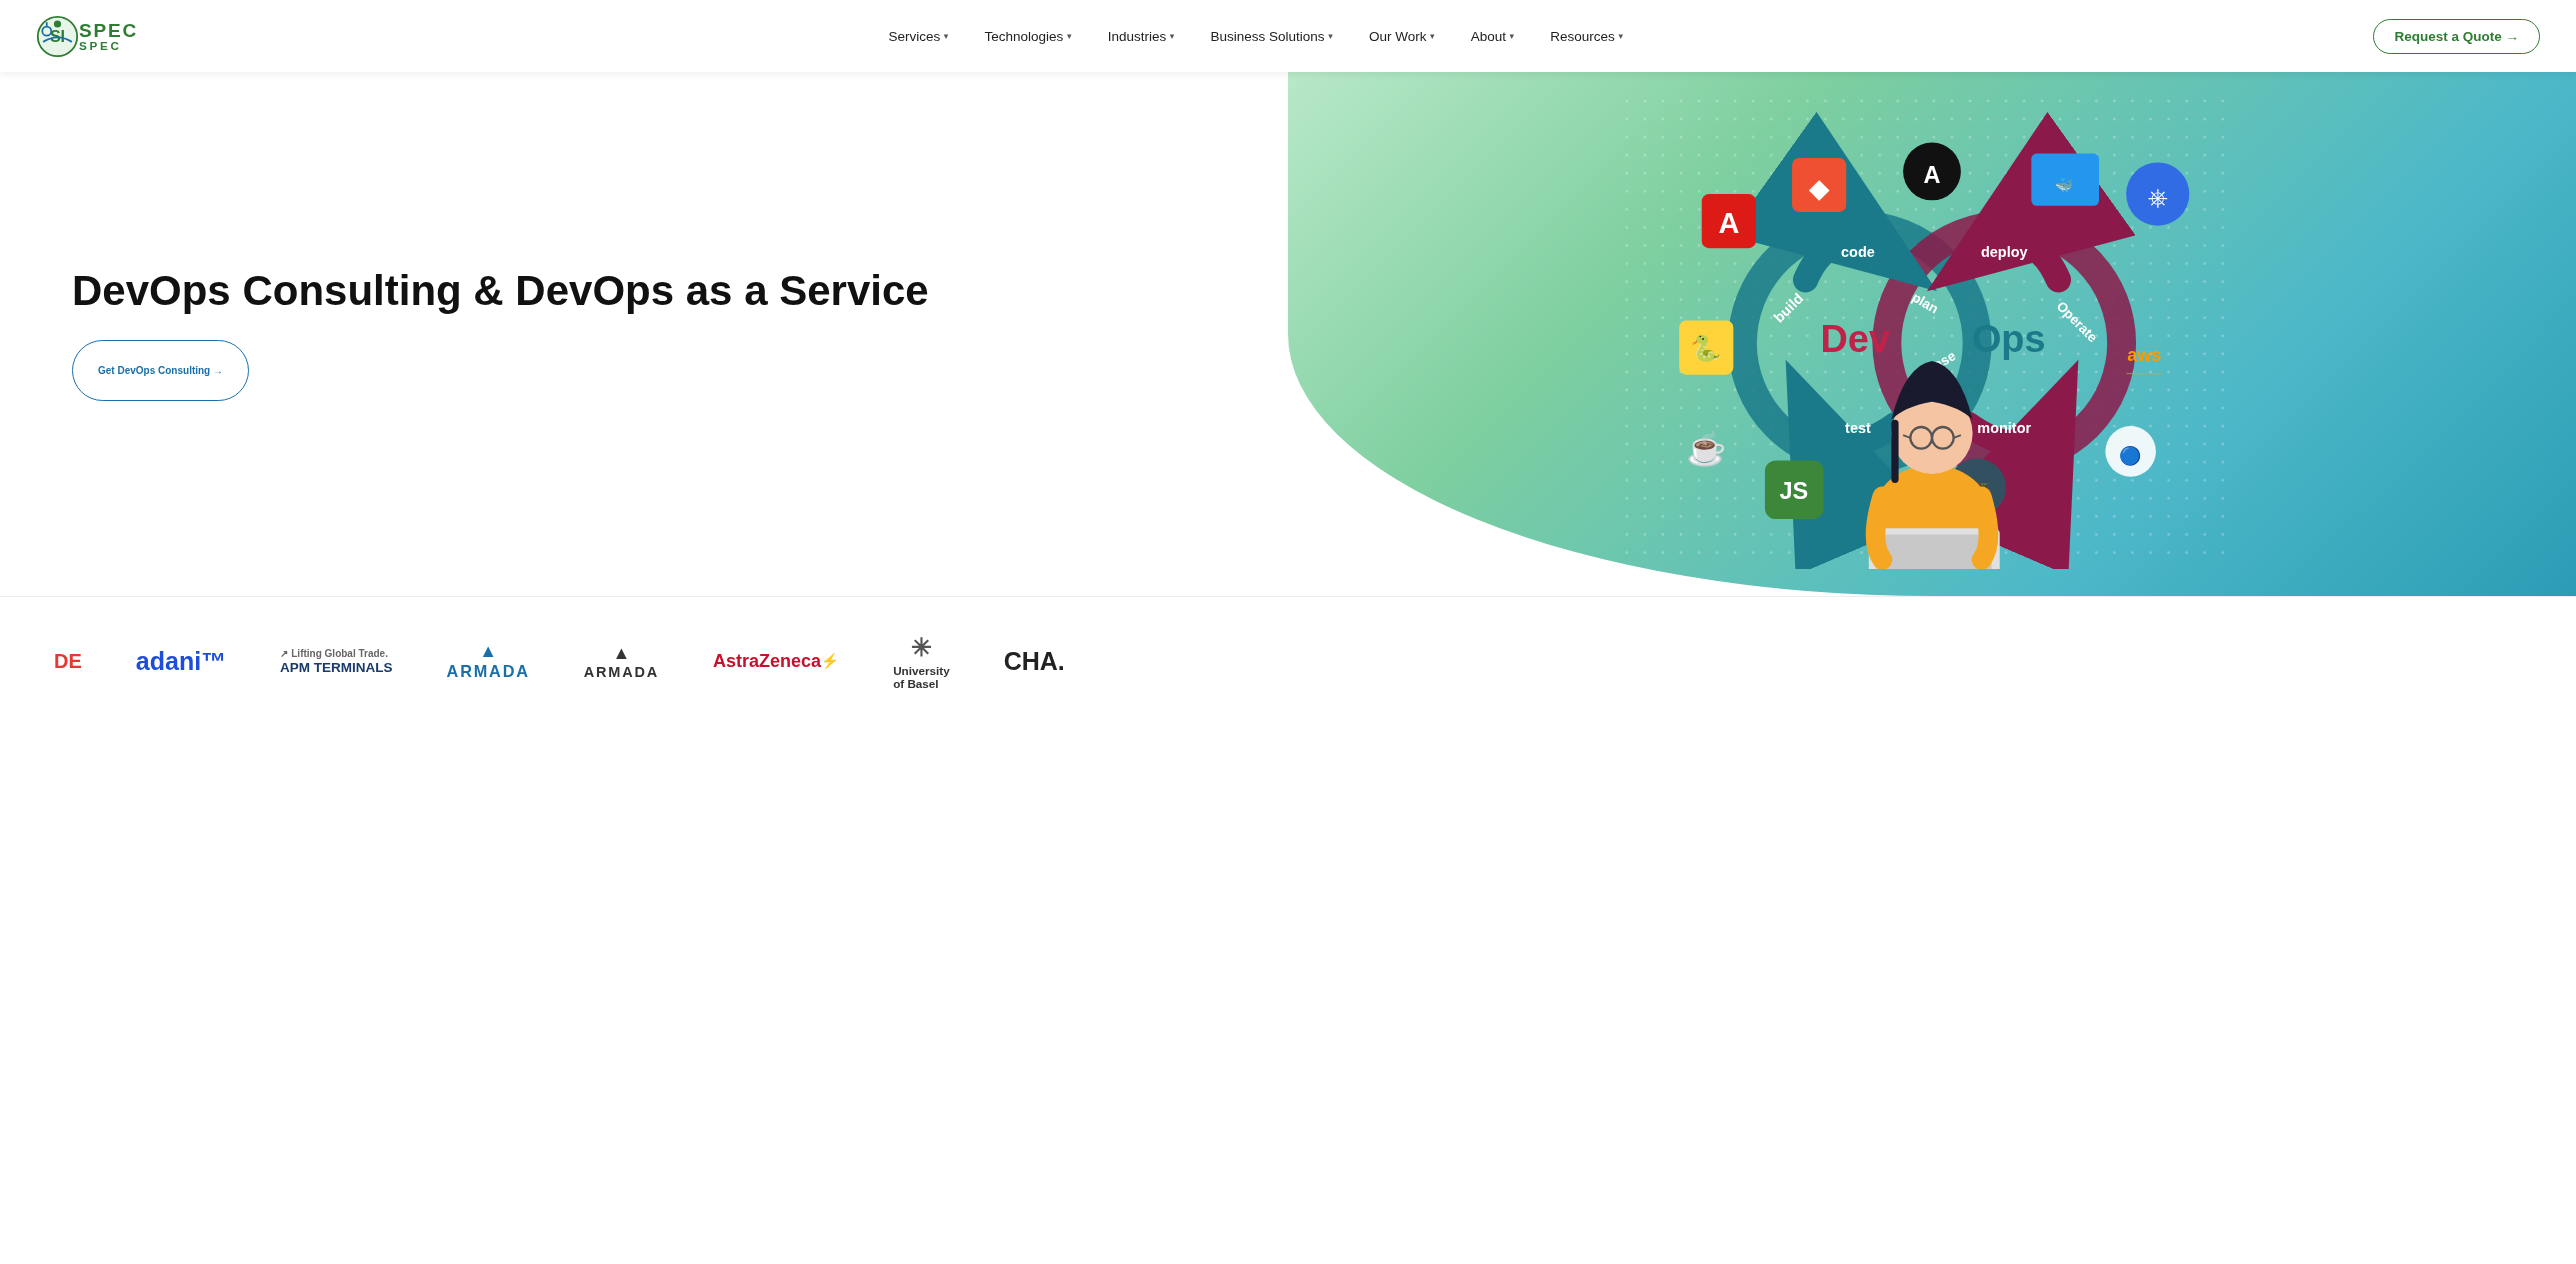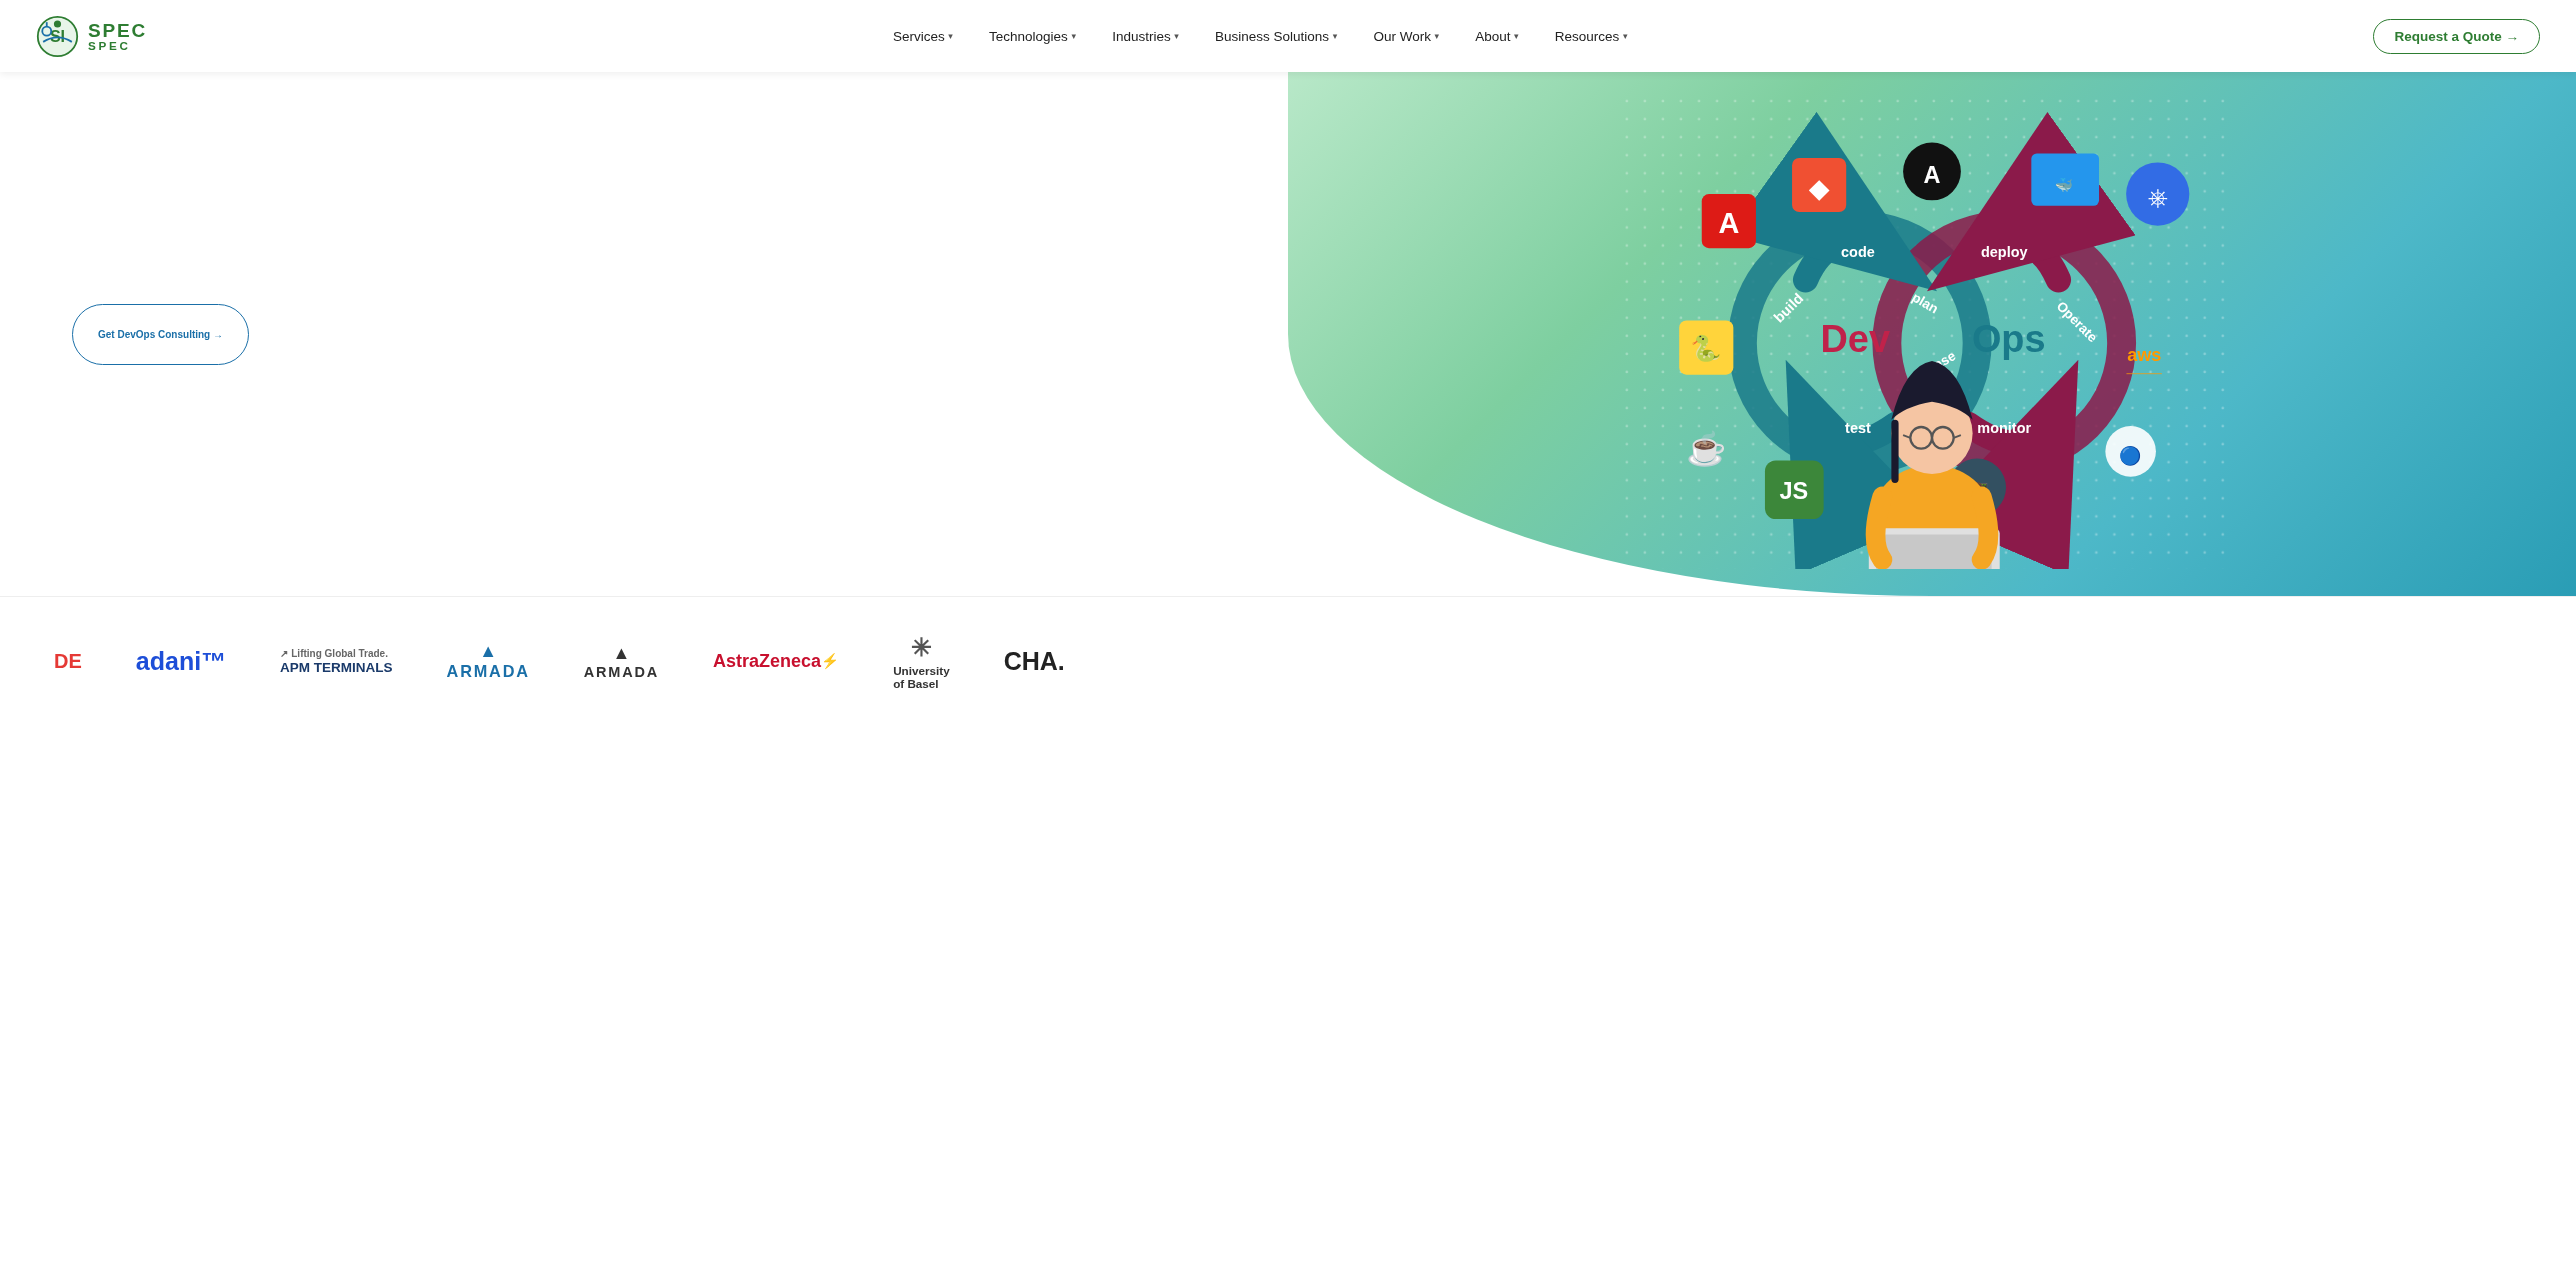--- a/index.html
+++ b/index.html
@@ -13,21 +13,21 @@
       padding: 0 36px;
       height: 72px;
       background: #fff;
       box-shadow: 0 1.8px 7.2px rgba(0,0,0,0.07);
       position: relative;
       z-index: 100;
     }
     .logo-area {
       display: flex;
       align-items: center;
-      gap: 9px;
+      gap: 0;
       text-decoration: none;
     }
     .logo-icon {
       width: 43px;
       height: 43px;
     }
     .logo-text {
       display: flex;
       flex-direction: column;
       line-height: 1;
@@ -214,20 +214,21 @@
     <li>
         <a href="#">Resources <span class="chevron">▾</span></a>
       </li>
   </ul>
 
   <a class="request-btn" href="#">Request a Quote →</a>
 </nav>
 
 <section class="hero">
   <div class="hero-left">
+    <h1 class="hero-title">DevOps Consulting &amp; DevOps as a Service</h1>
     <a class="hero-btn" href="#">Get DevOps Consulting →</a>
   </div>
 
   <div class="hero-right">
 
     <svg class="devops-svg" viewBox="0 0 680 520">
 
       <defs>
         <pattern id="dots" x="0" y="0" width="20" height="20" patternUnits="userSpaceOnUse">
           <circle cx="2" cy="2" r="1.5" fill="rgba(255,255,255,0.3)"></circle>

